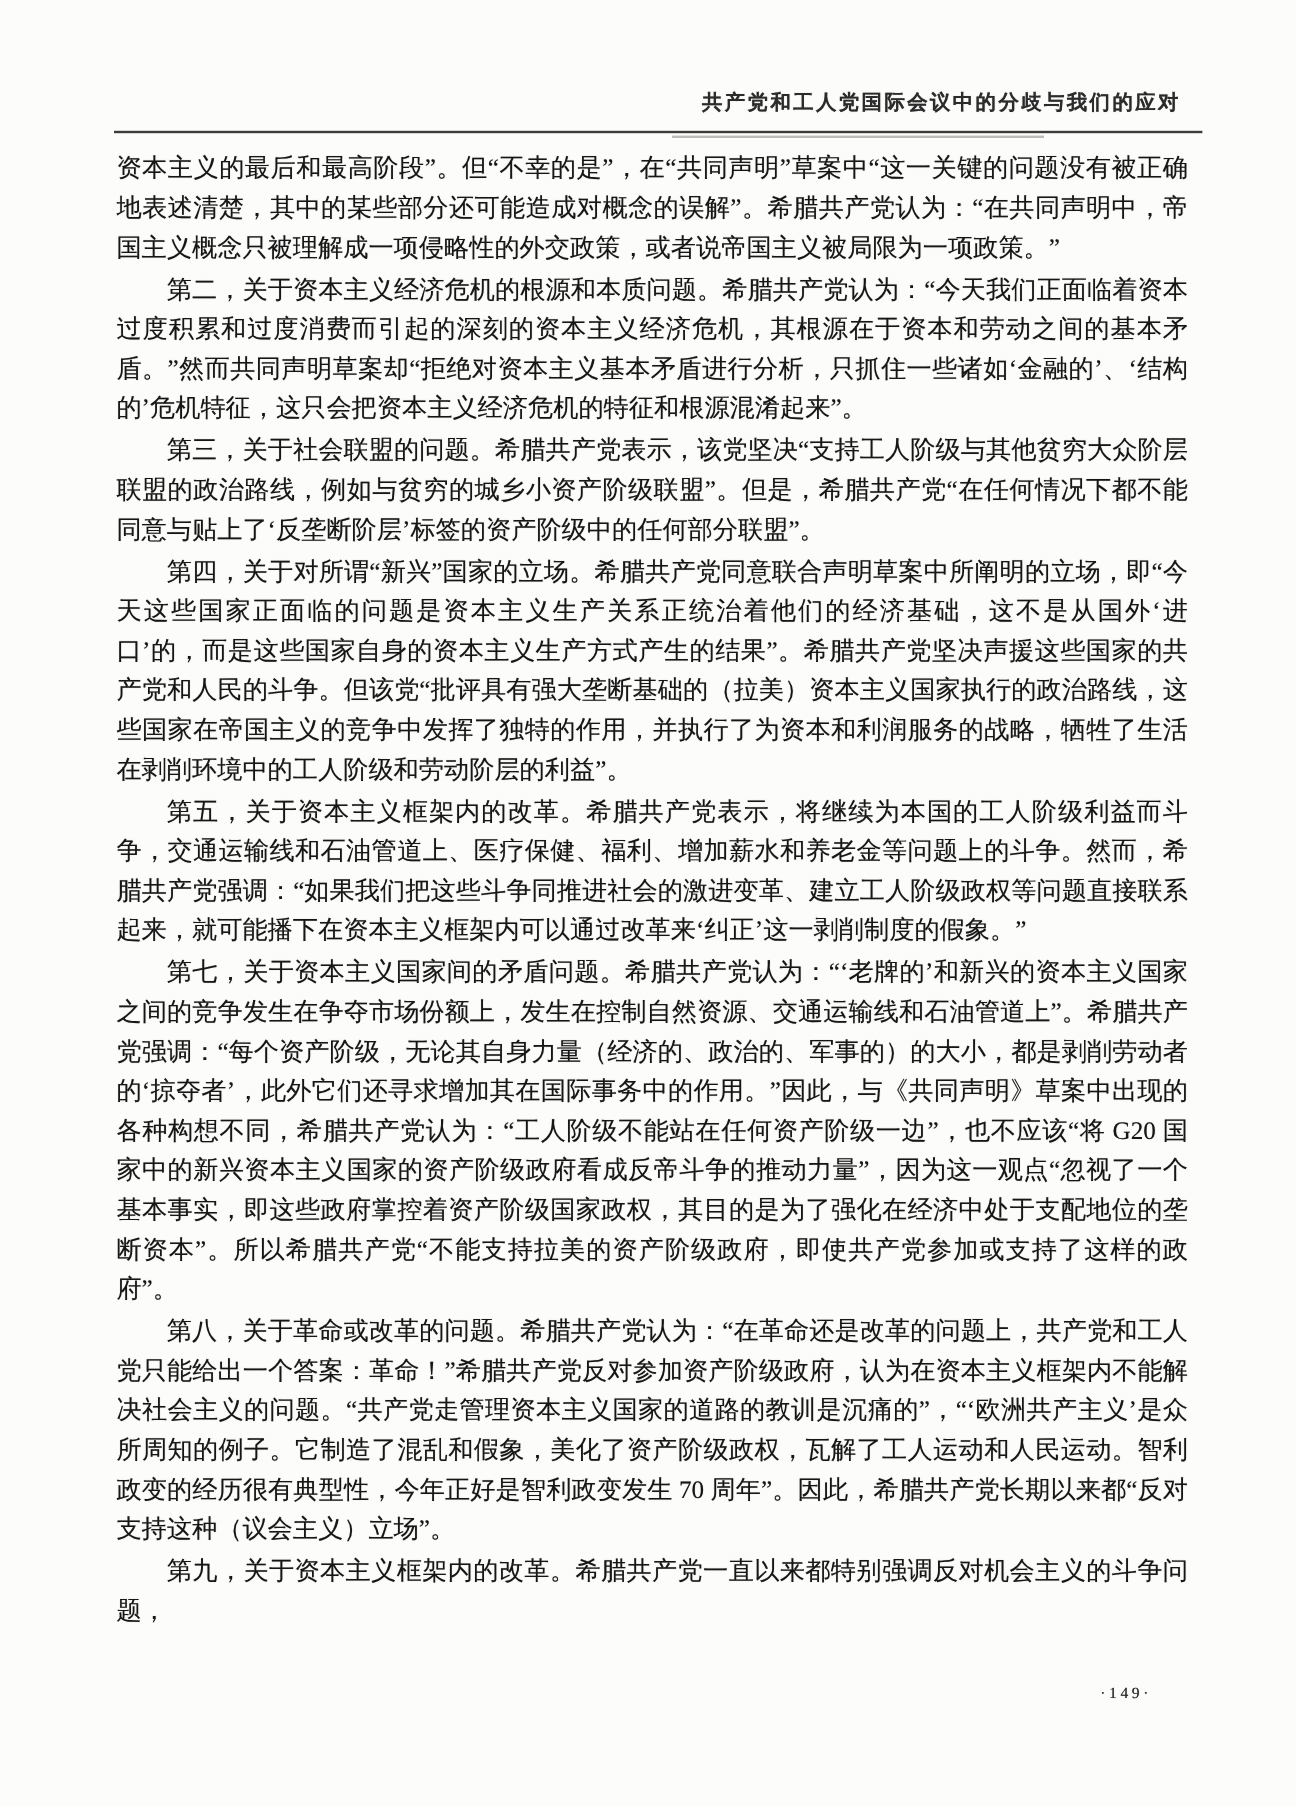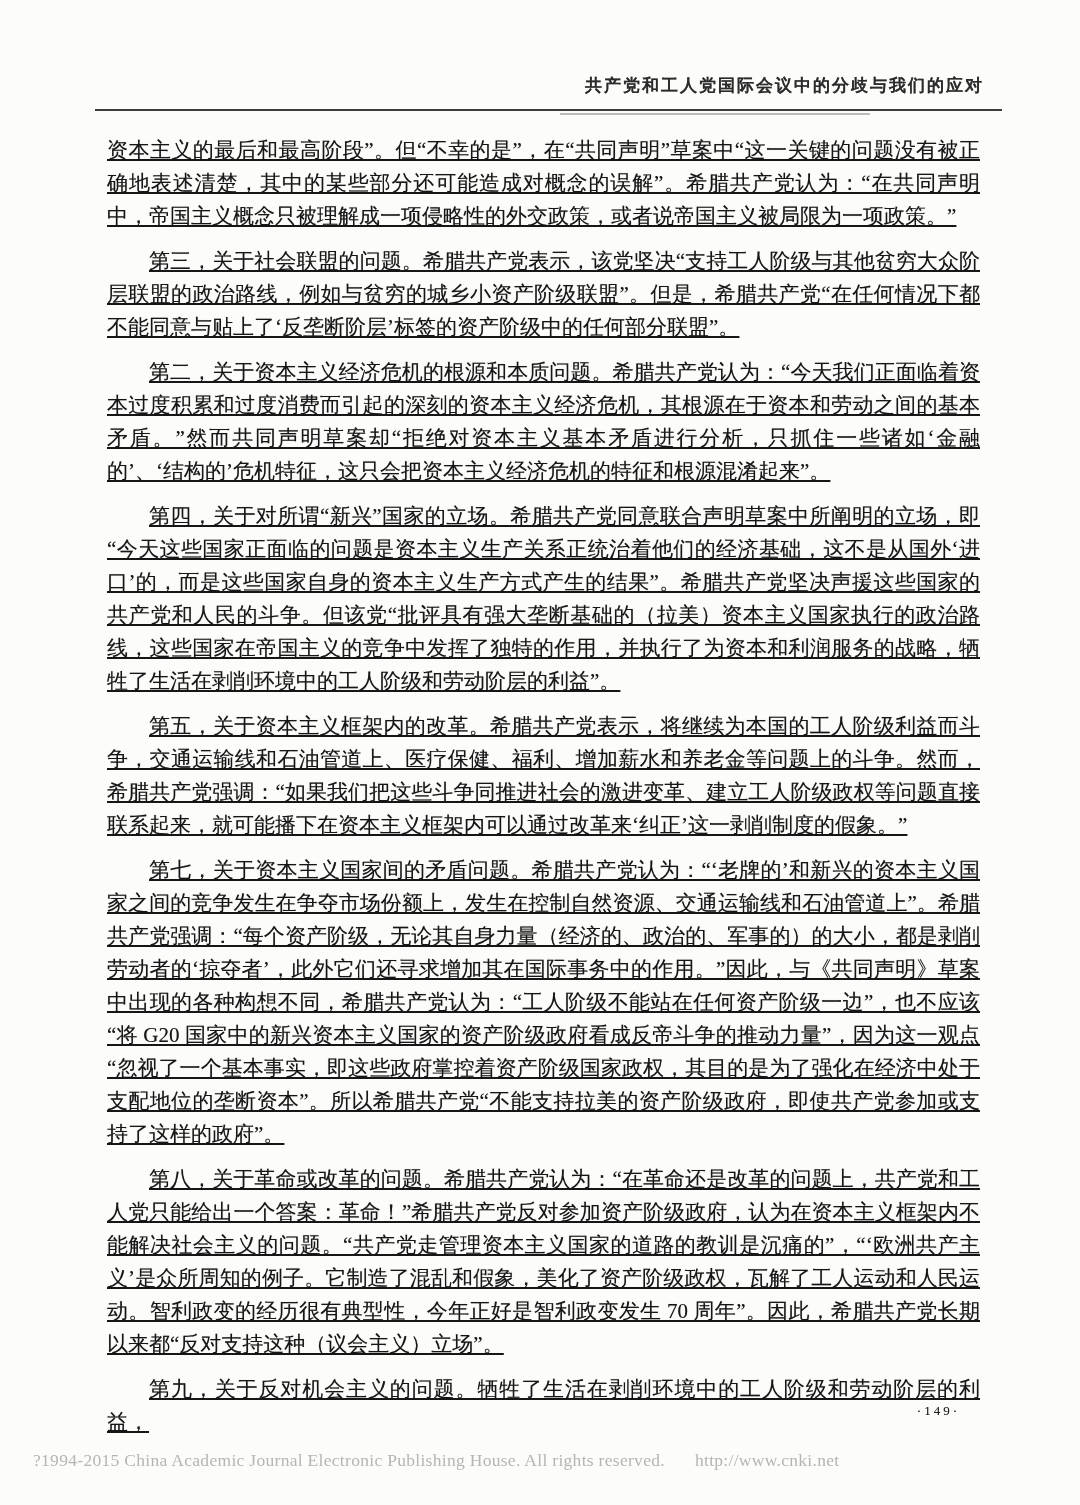--- a/index.html
+++ b/index.html
@@ -49,24 +49,23 @@
     top: 122px;
     left: 95px;
     width: 897px;
     font-size: 21px;
     line-height: 33px;
     text-align: justify;
     color: #161616;
     text-shadow: 0 0 0.7px rgba(30,30,30,0.45);
   }
   .body-text p {
-    margin: 12px;
+    margin: 2px;
     padding: 0;
     text-indent: 2em;
-    text-decoration: underline;
   }
   .body-text p.no-indent {
     text-indent: 0;
   }
   .page-number {
     position: absolute;
     top: 1403px;
     right: 120px;
     font-size: 13px;
     letter-spacing: 3px;
@@ -92,28 +91,25 @@
 
 <div class="page">
 
   <div class="running-title">共产党和工人党国际会议中的分歧与我们的应对</div>
 
   <div class="header-rule"></div>
   <div class="header-rule-artifact"></div>
 
   <main class="body-text">
     <p class="no-indent">资本主义的最后和最高阶段”。但“不幸的是”，在“共同声明”草案中“这一关键的问题没有被正确地表述清楚，其中的某些部分还可能造成对概念的误解”。希腊共产党认为：“在共同声明中，帝国主义概念只被理解成一项侵略性的外交政策，或者说帝国主义被局限为一项政策。”</p>
+    <p>第二，关于资本主义经济危机的根源和本质问题。希腊共产党认为：“今天我们正面临着资本过度积累和过度消费而引起的深刻的资本主义经济危机，其根源在于资本和劳动之间的基本矛盾。”然而共同声明草案却“拒绝对资本主义基本矛盾进行分析，只抓住一些诸如‘金融的’、‘结构的’危机特征，这只会把资本主义经济危机的特征和根源混淆起来”。</p>
     <p>第三，关于社会联盟的问题。希腊共产党表示，该党坚决“支持工人阶级与其他贫穷大众阶层联盟的政治路线，例如与贫穷的城乡小资产阶级联盟”。但是，希腊共产党“在任何情况下都不能同意与贴上了‘反垄断阶层’标签的资产阶级中的任何部分联盟”。</p>
-    <p>第二，关于资本主义经济危机的根源和本质问题。希腊共产党认为：“今天我们正面临着资本过度积累和过度消费而引起的深刻的资本主义经济危机，其根源在于资本和劳动之间的基本矛盾。”然而共同声明草案却“拒绝对资本主义基本矛盾进行分析，只抓住一些诸如‘金融的’、‘结构的’危机特征，这只会把资本主义经济危机的特征和根源混淆起来”。</p>
     <p>第四，关于对所谓“新兴”国家的立场。希腊共产党同意联合声明草案中所阐明的立场，即“今天这些国家正面临的问题是资本主义生产关系正统治着他们的经济基础，这不是从国外‘进口’的，而是这些国家自身的资本主义生产方式产生的结果”。希腊共产党坚决声援这些国家的共产党和人民的斗争。但该党“批评具有强大垄断基础的（拉美）资本主义国家执行的政治路线，这些国家在帝国主义的竞争中发挥了独特的作用，并执行了为资本和利润服务的战略，牺牲了生活在剥削环境中的工人阶级和劳动阶层的利益”。</p>
     <p>第五，关于资本主义框架内的改革。希腊共产党表示，将继续为本国的工人阶级利益而斗争，交通运输线和石油管道上、医疗保健、福利、增加薪水和养老金等问题上的斗争。然而，希腊共产党强调：“如果我们把这些斗争同推进社会的激进变革、建立工人阶级政权等问题直接联系起来，就可能播下在资本主义框架内可以通过改革来‘纠正’这一剥削制度的假象。”</p>
     <p>第七，关于资本主义国家间的矛盾问题。希腊共产党认为：“‘老牌的’和新兴的资本主义国家之间的竞争发生在争夺市场份额上，发生在控制自然资源、交通运输线和石油管道上”。希腊共产党强调：“每个资产阶级，无论其自身力量（经济的、政治的、军事的）的大小，都是剥削劳动者的‘掠夺者’，此外它们还寻求增加其在国际事务中的作用。”因此，与《共同声明》草案中出现的各种构想不同，希腊共产党认为：“工人阶级不能站在任何资产阶级一边”，也不应该“将 G20 国家中的新兴资本主义国家的资产阶级政府看成反帝斗争的推动力量”，因为这一观点“忽视了一个基本事实，即这些政府掌控着资产阶级国家政权，其目的是为了强化在经济中处于支配地位的垄断资本”。所以希腊共产党“不能支持拉美的资产阶级政府，即使共产党参加或支持了这样的政府”。</p>
     <p>第八，关于革命或改革的问题。希腊共产党认为：“在革命还是改革的问题上，共产党和工人党只能给出一个答案：革命！”希腊共产党反对参加资产阶级政府，认为在资本主义框架内不能解决社会主义的问题。“共产党走管理资本主义国家的道路的教训是沉痛的”，“‘欧洲共产主义’是众所周知的例子。它制造了混乱和假象，美化了资产阶级政权，瓦解了工人运动和人民运动。智利政变的经历很有典型性，今年正好是智利政变发生 70 周年”。因此，希腊共产党长期以来都“反对支持这种（议会主义）立场”。</p>
-    <p>第九，关于反对机会主义的问题。牺牲了生活在剥削环境中的工人阶级和劳动阶层的利益，</p>
+    <p>第九，关于资本主义框架内的改革。希腊共产党一直以来都特别强调反对机会主义的斗争问题，</p>
   </main>
 
   <div class="page-number">·149·</div>
 
-  <footer class="watermark">
-    <span>?1994-2015 China Academic Journal Electronic Publishing House. All rights reserved.</span><span class="url">http://www.cnki.net</span>
-  </footer>
 
 </div>
 
 </body></html>

